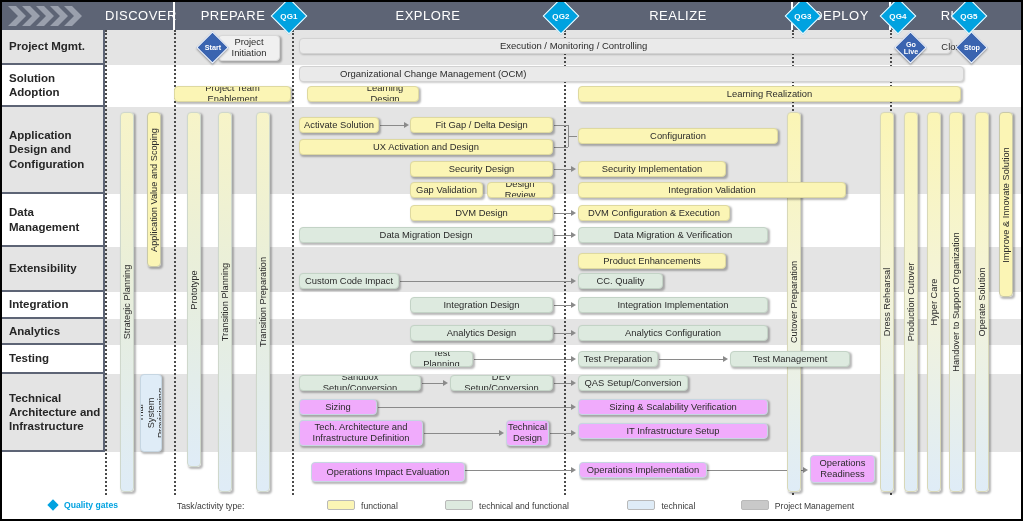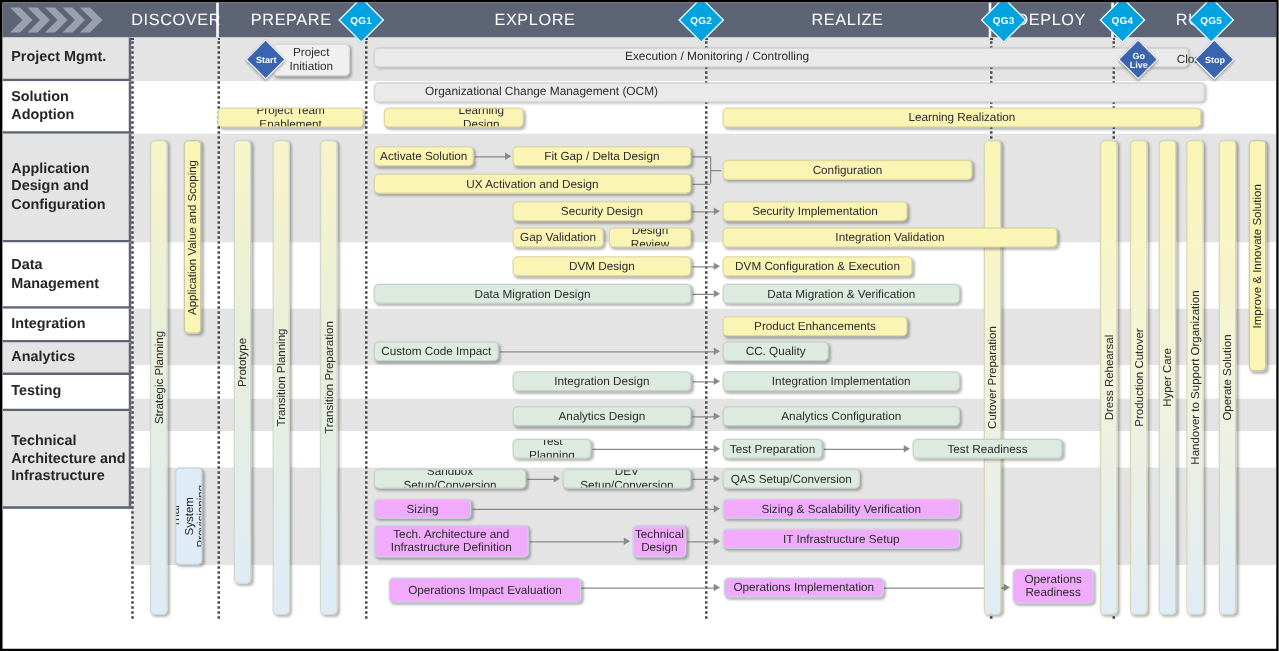--- a/index.html
+++ b/index.html
@@ -136,20 +136,23 @@
 Adoption</span>
       </div>
       <div class="rowlabel" style="height: 87px; background: rgb(228, 228, 228);">
         <span style="white-space: pre-line;">Application
 Design and
 Configuration</span>
       </div>
       <div class="rowlabel" style="height: 53px; background: rgb(255, 255, 255);">
         <span style="white-space: pre-line;">Data
 Management</span>
+      </div>
+      <div class="rowlabel" style="height: 45px; background: rgb(228, 228, 228);">
+        <span style="white-space: pre-line;">Extensibility</span>
       </div>
       <div class="rowlabel" style="height: 27px; background: rgb(255, 255, 255);">
         <span style="white-space: pre-line;">Integration</span>
       </div>
       <div class="rowlabel" style="height: 26px; background: rgb(228, 228, 228);">
         <span style="white-space: pre-line;">Analytics</span>
       </div>
       <div class="rowlabel" style="height: 29px; background: rgb(255, 255, 255);">
         <span style="white-space: pre-line;">Testing</span>
       </div>
@@ -289,21 +292,21 @@
       <div class="task t-tf" style="left: 576px; top: 225px; width: 190px; height: 16px;"><span>Data Migration &amp; Verification</span></div>
       <div class="task t-func" style="left: 576px; top: 251px; width: 148px; height: 16px;"><span>Product Enhancements</span></div>
       <div class="task t-tf" style="left: 297px; top: 271px; width: 100px; height: 16px;"><span>Custom Code Impact</span></div>
       <div class="task t-tf" style="left: 576px; top: 271px; width: 85px; height: 16px;"><span>CC. Quality</span></div>
       <div class="task t-tf" style="left: 408px; top: 295px; width: 143px; height: 16px;"><span>Integration Design</span></div>
       <div class="task t-tf" style="left: 576px; top: 295px; width: 190px; height: 16px;"><span>Integration Implementation</span></div>
       <div class="task t-tf" style="left: 408px; top: 323px; width: 143px; height: 16px;"><span>Analytics Design</span></div>
       <div class="task t-tf" style="left: 576px; top: 323px; width: 190px; height: 16px;"><span>Analytics Configuration</span></div>
       <div class="task t-tf" style="left: 408px; top: 349px; width: 63px; height: 16px;"><span>Test Planning</span></div>
       <div class="task t-tf" style="left: 576px; top: 349px; width: 80px; height: 16px;"><span>Test Preparation</span></div>
-      <div class="task t-tf" style="left: 728px; top: 349px; width: 120px; height: 16px;"><span>Test Readiness</span></div>
+      <div class="task t-tf" style="left: 728px; top: 349px; width: 120px; height: 16px;"><span>Test Management</span></div>
       <div class="task t-tf" style="left: 297px; top: 373px; width: 122px; height: 16px;"><span>Sandbox Setup/Conversion</span></div>
       <div class="task t-tf" style="left: 448px; top: 373px; width: 103px; height: 16px;"><span>DEV Setup/Conversion</span></div>
       <div class="task t-tf" style="left: 576px; top: 373px; width: 110px; height: 16px;"><span>QAS Setup/Conversion</span></div>
       <div class="task t-tech" style="left: 297px; top: 397px; width: 78px; height: 16px;"><span>Sizing</span></div>
       <div class="task t-tech" style="left: 576px; top: 397px; width: 190px; height: 16px;"><span>Sizing &amp; Scalability Verification</span></div>
       <div class="task t-tech" style="left: 297px; top: 418px; width: 124px; height: 26px;"><span>Tech. Architecture and
 Infrastructure Definition</span></div>
       <div class="task t-tech" style="left: 504px; top: 418px; width: 43px; height: 26px;"><span>Technical
 Design</span></div>
       <div class="task t-tech" style="left: 576px; top: 421px; width: 190px; height: 16px;"><span>IT Infrastructure Setup</span></div>
@@ -334,14 +337,29 @@
       <div class="qg" style="left: 546px; top: 1px;"></div>
       <div class="qg-lbl" style="left: 544px; top: 10px;">QG2</div>
       <div class="qg" style="left: 788px; top: 1px;"></div>
       <div class="qg-lbl" style="left: 786px; top: 10px;">QG3</div>
       <div class="qg" style="left: 883px; top: 1px;"></div>
       <div class="qg-lbl" style="left: 881px; top: 10px;">QG4</div>
       <div class="qg" style="left: 954px; top: 1px;"></div>
       <div class="qg-lbl" style="left: 952px; top: 10px;">QG5</div>
     </div>
 
+  <div class="legend">
+    <div class="lg-diamond" style="left:47px;"></div>
+    <div class="lg-qg" style="left:62px;">Quality gates</div>
+    <div class="lg-txt" style="left:175px;">Task/activity type:</div>
+    <div id="legend-items">
+        <div class="lg-sw" style="left: 325px; background: rgb(251, 245, 181);"></div>
+        <div class="lg-txt" style="left: 359px;">functional</div>
+        <div class="lg-sw" style="left: 443px; background: rgb(221, 234, 223);"></div>
+        <div class="lg-txt" style="left: 477px;">technical and functional</div>
+        <div class="lg-sw" style="left: 625.4px; background: rgb(223, 236, 247);"></div>
+        <div class="lg-txt" style="left: 659.4px;">technical</div>
+        <div class="lg-sw" style="left: 738.8px; background: rgb(201, 201, 201);"></div>
+        <div class="lg-txt" style="left: 772.8px;">Project Management</div>
+      </div>
+  </div>
 
 </div>
 
 </body></html>

